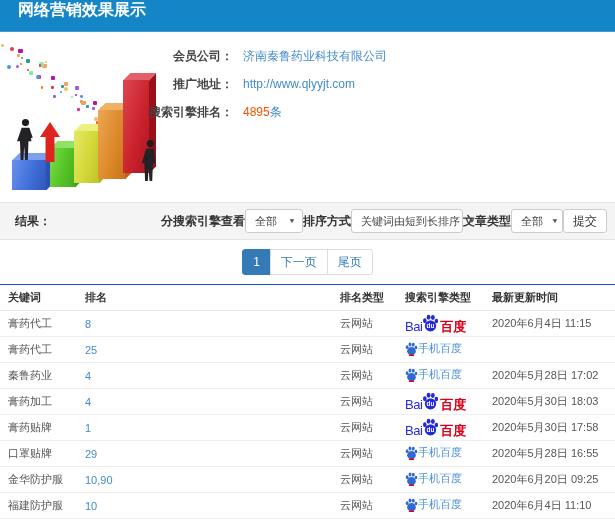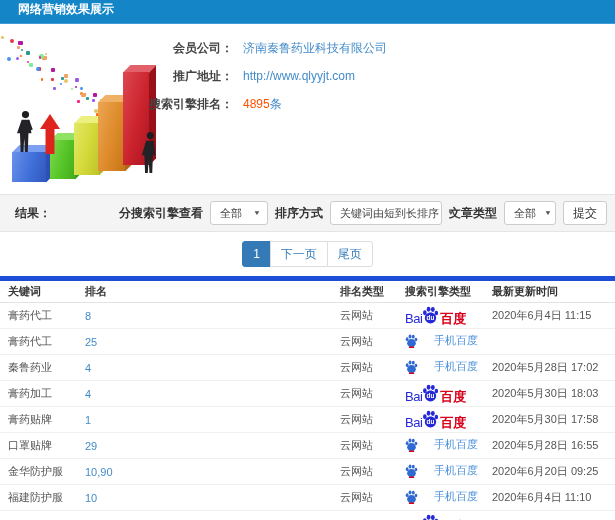--- a/index.html
+++ b/index.html
@@ -2,71 +2,71 @@
 <html><head>
 <meta charset="utf-8">
 <style>
   * { box-sizing: border-box; margin: 0; padding: 0; }
   html,body { width:615px; height:520px; }
   body {
     font-family: "Liberation Sans", "DejaVu Sans", sans-serif;
     font-size: 12px; color:#555; background:#fff; overflow:hidden; position:relative;
   }
   
-  .topbar { height:24px; background:#1486c8; border-bottom:1px solid #3e9cd6;
-            color:#fff; font-weight:bold; font-size:12px; line-height:19px; padding-left:18px; }
+  .topbar { height:32px; background:#1486c8; border-bottom:1px solid #3e9cd6;
+            color:#fff; font-weight:bold; font-size:16px; line-height:19px; padding-left:18px; }
   
   .info { position:relative; height:170px; background:#fff; }
   .graphic { position:absolute; left:4px; top:12px; width:162px; height:148px; }
   .bar { position:absolute; }
   .bar .face { position:absolute; inset:0; }
   .bar .top { position:absolute; top:-7px; left:3.5px; width:100%; height:7px; transform:skewX(-45deg); }
   .bar .side { position:absolute; top:-3.5px; right:-7px; width:7px; height:100%; transform:skewY(-45deg); }
   .arrow-up { position:absolute; }
   .man { position:absolute; }
   .dot { position:absolute; }
   .fields { position:absolute; left:0; top:10px; right:0; }
   .frow { display:flex; align-items:center; height:28px; }
   .flabel { width:233px; text-align:right; font-weight:bold; color:#444; }
   .fvalue { margin-left:10px; }
   .link { color:#428bca; text-decoration:none; cursor:pointer; }
   .hl-num { color:#ff5100; }
   
   .filterbar { height:38px; background:#f4f4f4; border-top:1px solid #e4e4e4; border-bottom:1px solid #e4e4e4;
                display:flex; align-items:center; padding:0 8px 0 15px; }
   .filterbar .result-label { font-weight:bold; color:#333; }
-  .fcontrols { margin-left:auto; display:flex; align-items:center; gap:7px; }
+  .fcontrols { margin-left:auto; display:flex; align-items:center; }
   .flabel2 { font-weight:bold; color:#333; white-space:nowrap; }
   .sel { height:24px; background:#fff; border:1px solid #ccc; border-radius:3px;
          display:flex; align-items:center; padding:0 6px 0 9px; font-size:11px; color:#444; cursor:pointer; }
   .sel .val { flex:1; white-space:nowrap; }
   .sel .caret { font-size:8px; color:#555; margin-left:8px; transform:scaleY(0.8); }
   .btn-submit { height:24px; padding:0 9px; background:#fff; border:1px solid #ccc; border-radius:3px;
                 font-size:12px; color:#333; cursor:pointer; }
   
   .pager-area { height:44px; display:flex; align-items:center; justify-content:center; background:#fff; }
   .pager { display:flex; }
   .pg { min-width:28px; height:26px; padding:0 10px; display:flex; align-items:center; justify-content:center;
         background:#fff; border:1px solid #ddd; color:#337ab7; margin-left:-1px; cursor:pointer; font-size:12px; }
   .pg.active { background:#337ab7; border-color:#337ab7; color:#fff; }
   .pg:first-child { border-radius:3px 0 0 3px; margin-left:0; }
   .pg:last-child { border-radius:0 3px 3px 0; }
   
   .tbl { width:615px; font-size:11px; }
   .trow { display:grid; grid-template-columns:77px 255px 65px 87px 1fr; align-items:center; }
-  .thead { height:27px; border-top:5px solid #1d4ed8; border-bottom:1px solid #e3e3e3; font-weight:bold; color:#333; }
+  .thead { height:27px; border-top:1px solid #1d4ed8; border-bottom:1px solid #e3e3e3; font-weight:bold; color:#333; }
   .tr { height:26px; border-bottom:1px solid #efefef; color:#555; }
   .cell { padding-left:8px; overflow:hidden; white-space:nowrap; }
   .rank-link { color:#428bca; text-decoration:none; cursor:pointer; }
   
   .bd-pc { display:inline-flex; align-items:flex-end; line-height:1; }
   .bd-bai { color:#2529d8; font-weight:normal; font-size:13px; letter-spacing:-0.5px; }
   .bd-cn { color:#d9001b; font-weight:bold; font-size:13px; margin-left:1px; }
   .paw { display:inline-block; }
-  .bd-mobile { display:inline-flex; align-items:center; gap:16px; }
+  .bd-mobile { display:inline-flex; align-items:center; gap:0; }
   .bd-mobile .mtxt { color:#4a90d9; font-size:11px; }
 </style>
 </head>
 <body>
 
 <div class="topbar">
   <span>网络营销效果展示</span>
 </div>
 
 <div class="info">

